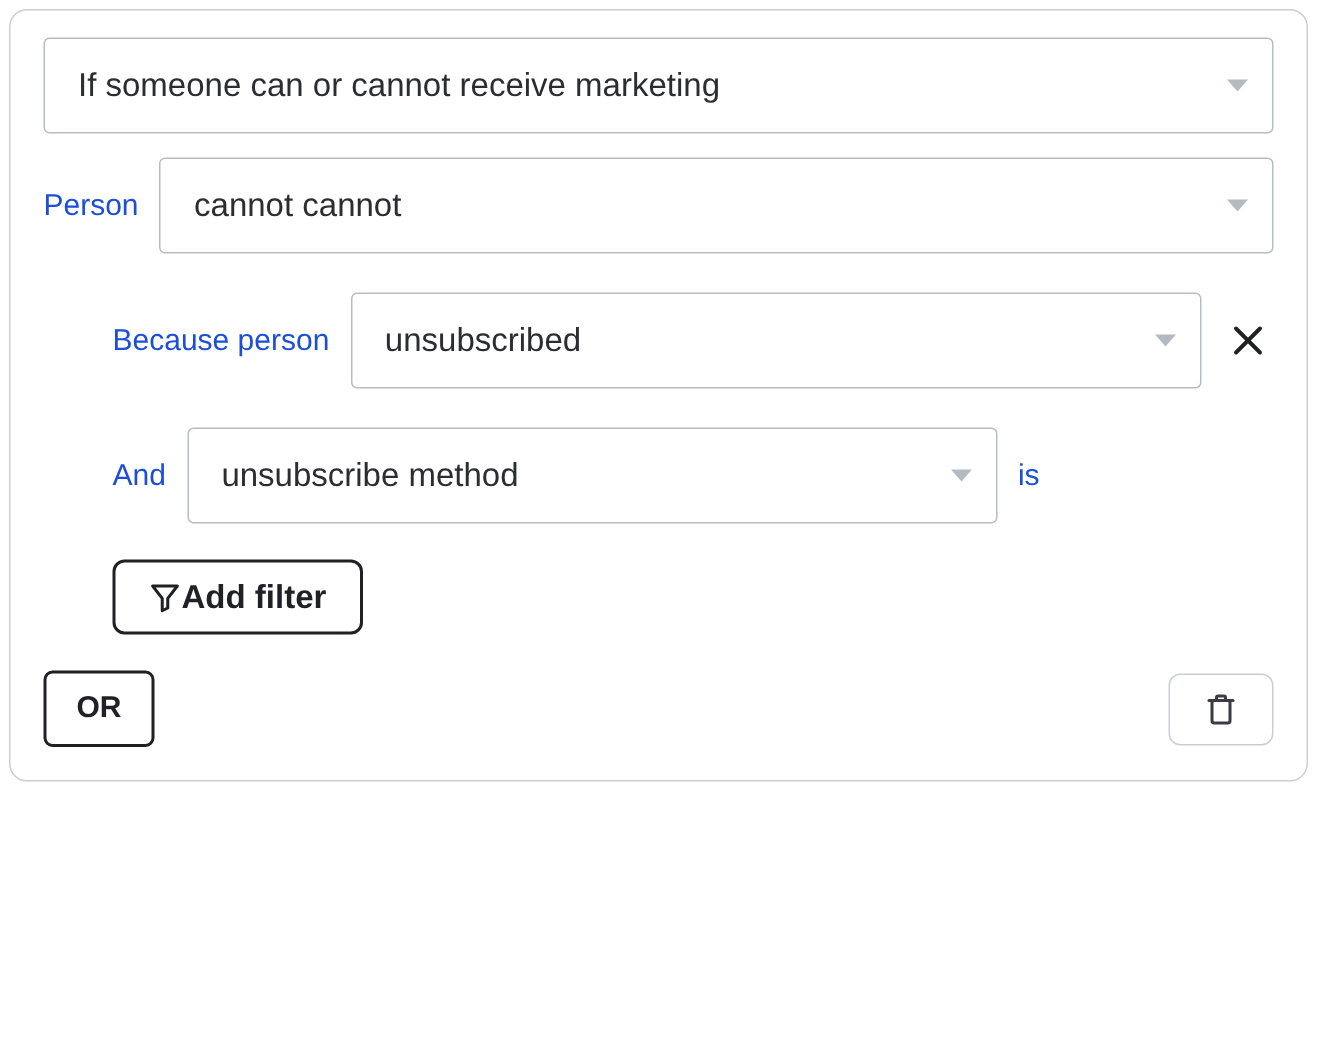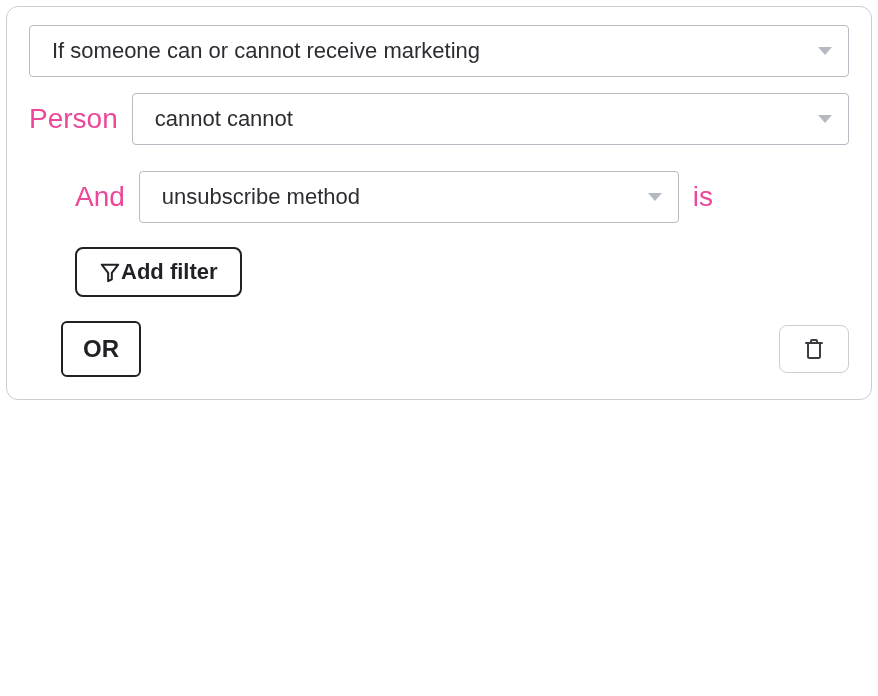--- a/index.html
+++ b/index.html
@@ -21,37 +21,37 @@
       margin-bottom: 16px;
     }
     .row:last-child { margin-bottom: 0; }
     .select {
       display: flex;
       align-items: center;
       justify-content: space-between;
       border: 1px solid #b6bcc4;
       border-radius: 4px;
       padding: 0 16px 0 22px;
-      height: 52px;
+      height: 64px;
       background: #fff;
       cursor: pointer;
       flex: 1;
       font-size: 22px;
       color: #2b2d31;
     }
     .select.placeholder { color: #8a9099; }
     .chev {
       width: 0; height: 0;
       border-left: 7px solid transparent;
       border-right: 7px solid transparent;
       border-top: 8px solid #b5bac1;
     }
     .label {
-      font-size: 28px;
-      color: #ec4899;
+      font-size: 20px;
+      color: #1d4ed8;
       white-space: nowrap;
       font-weight: 500;
     }
     .icon-btn {
       width: 34px;
       height: 34px;
       display: flex;
       align-items: center;
       justify-content: center;
       cursor: pointer;
@@ -83,26 +83,25 @@
     .footer {
       display: flex;
       justify-content: space-between;
       align-items: center;
       margin-top: 24px;
     }
     .or-btn {
       border: 2px solid #1f2125;
       border-radius: 6px;
       padding: 12px 20px;
-      font-size: 24px;
+      font-size: 20px;
       font-weight: 700;
       color: #1f2125;
       background: #fff;
       cursor: pointer;
-      margin-left: 32px;
     }
     .trash-btn {
       border: 1px solid #c9ced4;
       border-radius: 8px;
       padding: 12px 24px;
       background: #fff;
       cursor: pointer;
       display: flex;
       align-items: center;
       justify-content: center;
@@ -122,20 +121,33 @@
 
   <div class="row">
     <span class="label">Person</span>
     <div class="select">
       <span>cannot cannot</span>
       <span class="chev"></span>
     </div>
   </div>
 
 
+  <div class="row indent" style="margin-top:26px;">
+    <span class="label">Because person</span>
+    <div class="select">
+      <span>unsubscribed</span>
+      <span class="chev"></span>
+    </div>
+    <div class="icon-btn close-x">
+      <svg width="24" height="24" viewBox="0 0 24 24">
+        <line x1="4" y1="4" x2="20" y2="20" stroke="#1f2125" stroke-width="2.6" stroke-linecap="round"></line>
+        <line x1="20" y1="4" x2="4" y2="20" stroke="#1f2125" stroke-width="2.6" stroke-linecap="round"></line>
+      </svg>
+    </div>
+  </div>
 
   <div class="row indent" style="margin-top:26px;">
     <span class="label">And</span>
     <div class="select" style="flex:0 1 540px;">
       <span>unsubscribe method</span>
       <span class="chev"></span>
     </div>
     <span class="label">is</span>
   </div>
 

